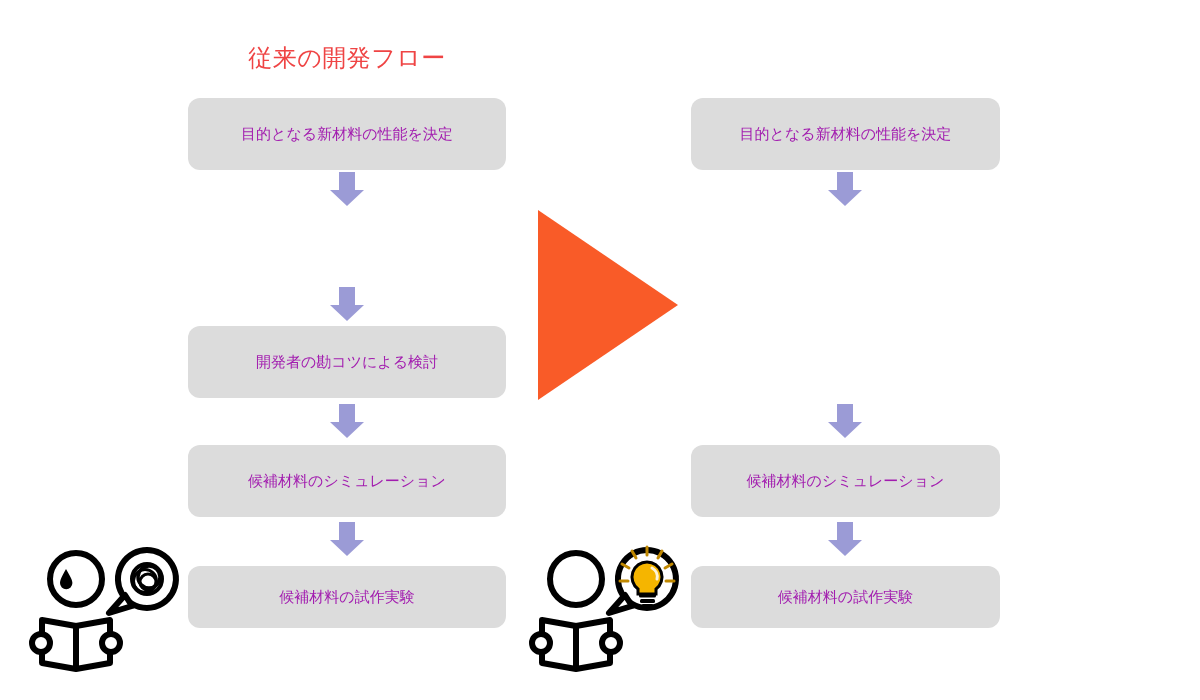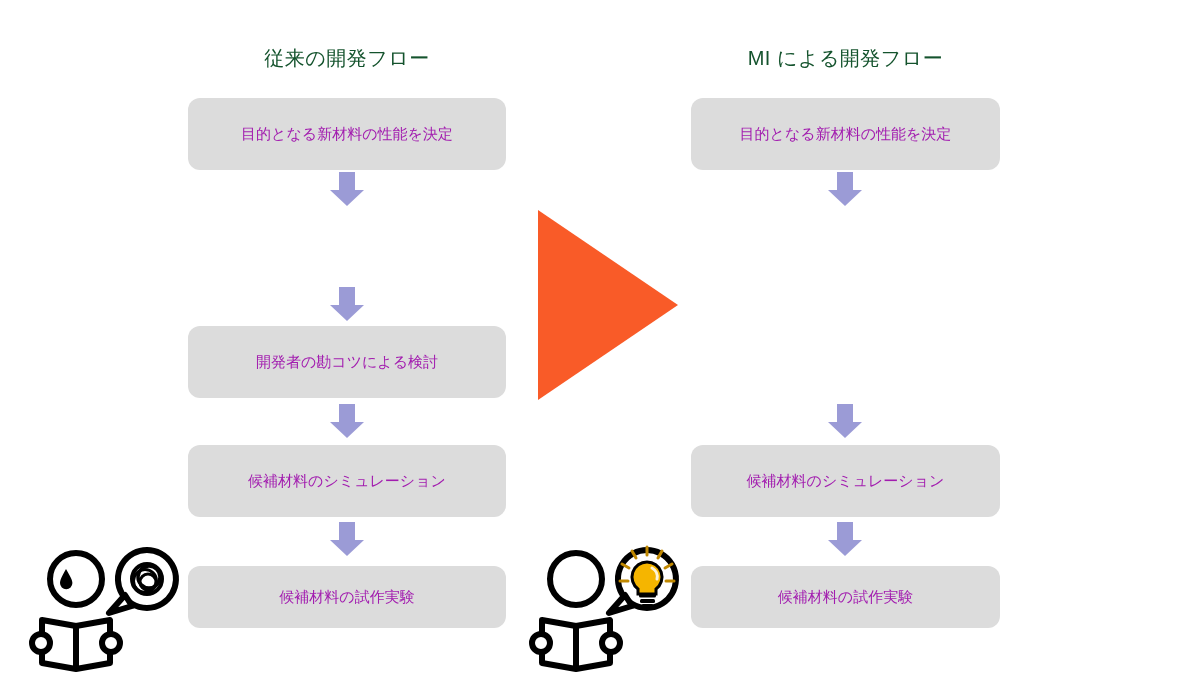--- a/index.html
+++ b/index.html
@@ -16,23 +16,23 @@
     width: 1200px;
     height: 700px;
     overflow: hidden;
     background: #ffffff;
   }
 
   
   .col-title {
     position: absolute;
     text-align: center;
-    font-size: 20px;
+    font-size: 24px;
     line-height: 28px;
-    color: #14532d;
+    color: #ef4444;
     white-space: nowrap;
     letter-spacing: .5px;
   }
   #title-left  { left: 188px; width: 318px; top: 44px; }
   #title-right { left: 691px; width: 309px; top: 44px; }
 
   
   .box {
     position: absolute;
     border-radius: 12px;
@@ -91,21 +91,20 @@
   .person svg { display: block; width: 100%; height: 100%; }
   #person-left  { left: 28px;  top: 542px; }
   #person-right { left: 528px; top: 542px; }
 </style>
 </head>
 <body>
 
 <div id="canvas">
 
   <div id="title-left" class="col-title">従来の開発フロー</div>
-  <div id="title-right" class="col-title">MI による開発フロー</div>
 
   <div class="box box-grey col-l h-std" style="top:98px;">
     <span class="box-label">目的となる新材料の性能を決定</span>
   </div>
 
   <div class="arrow-down" style="left:330px; top:172px;">
     <svg viewBox="0 0 34 34" xmlns="http://www.w3.org/2000/svg">
       <polygon points="9,0 25,0 25,18 34,18 17,34 0,18 9,18" fill="#9b9bd6"></polygon>
     </svg>
   </div>

